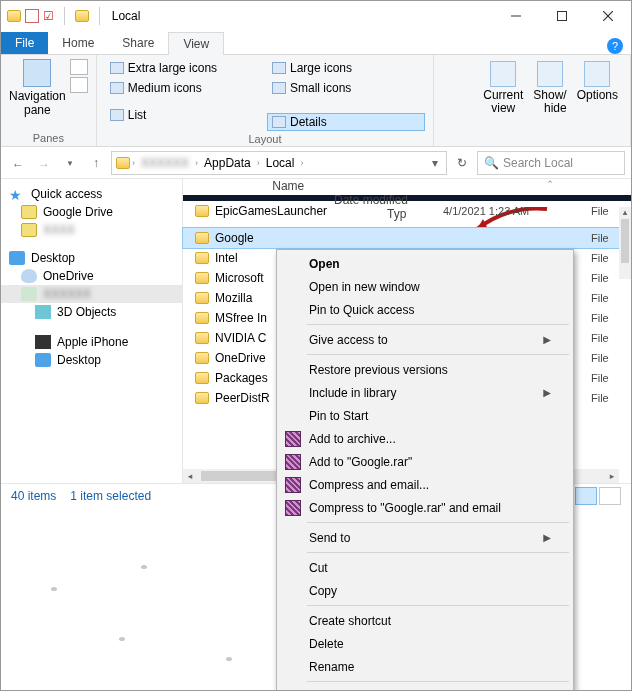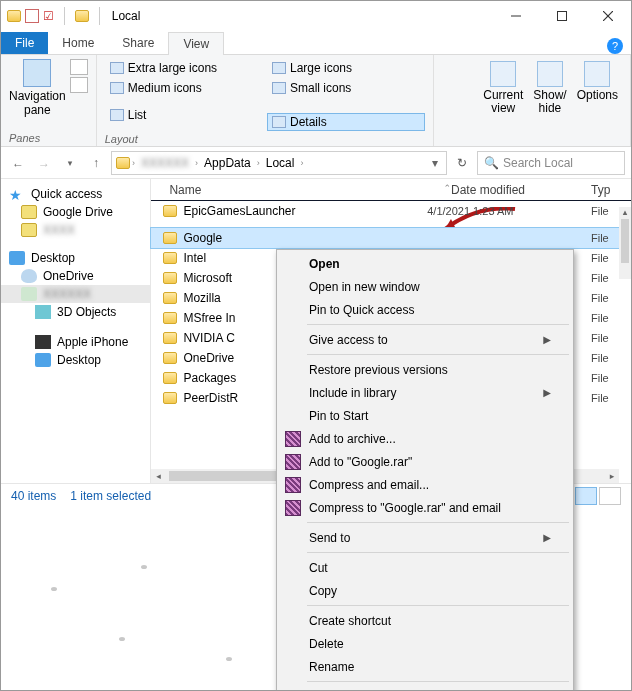--- a/index.html
+++ b/index.html
@@ -13,21 +13,21 @@
 .winbtns { margin-left: auto; display: flex; }
 .winbtn { width: 46px; height: 30px; display: flex; align-items: center; justify-content: center; }
 .winbtn svg { width: 10px; height: 10px; }
 .tabs { display: flex; align-items: flex-end; height: 24px; border-bottom: 1px solid #dadada; background: #fff; }
 .tab-file { background: #1979ca; color: #fff; padding: 4px 14px; font-size: 12px; }
 .tab { padding: 4px 14px; font-size: 12px; color: #444; }
 .tab.active { background: #f5f6f7; border-top: 1px solid #dadada; border-left: 1px solid #dadada; border-right: 1px solid #dadada; margin-bottom: -1px; }
 .help { margin-left: auto; margin-right: 8px; width: 16px; height: 16px; border-radius: 50%; background: #1e90ff; color: #fff; display: flex; align-items: center; justify-content: center; font-size: 11px; }
 .ribbon { background: #f5f6f7; height: 92px; display: flex; border-bottom: 1px solid #dadada; }
 .ribbon-group { border-right: 1px solid #e0e0e0; padding: 4px 8px 2px 8px; display: flex; flex-direction: column; justify-content: space-between; }
-.ribbon-label { text-align: left; font-size: 11px; color: #666; margin-top: auto; padding-top: 2px; font-style: italic; }
+.ribbon-label { text-align: center; font-size: 11px; color: #666; margin-top: auto; padding-top: 2px; }
 .panes { display: flex; align-items: flex-start; gap: 4px; }
 .nav-pane { display: flex; flex-direction: column; align-items: center; font-size: 11px; line-height: 1.2; }
 .nav-pane-ico { width: 28px; height: 28px; border: 1px solid #7aa7d8; background: #cde4f7; margin-bottom: 2px; }
 .small-panes { display: flex; flex-direction: column; gap: 2px; }
 .pane-chk { width: 18px; height: 16px; border: 1px solid #b8b8b8; background: #fff; }
 .layout-group { flex: 1; }
 .layout-grid { display: grid; grid-template-columns: 1fr 1fr; gap: 2px 4px; }
 .layout-item { display: flex; align-items: center; gap: 4px; padding: 1px 4px; font-size: 11px; border: 1px solid transparent; }
 .layout-item.sel { background: #cde8ff; border: 1px solid #7cb8e8; margin-top: 14px; }
 .lay-ico { width: 14px; height: 12px; border: 1px solid #8aa8cf; background: #d8e8f8; }
@@ -50,21 +50,21 @@
 .side-ico { width: 16px; height: 14px; display: inline-block; }
 .star { color: #3b9be8; font-size: 14px; }
 .drive-ico { background: #f3e07a; border: 1px solid #c7a832; border-radius: 2px; }
 .desktop-ico { background: #4ea3e8; border-radius: 2px; }
 .cloud-ico { background: #bcd7ef; border-radius: 50% 50% 40% 40%; }
 .user-ico { background: #cfe7d0; border-radius: 2px; }
 .pc-ico { background: #d0d6e0; border: 1px solid #8a9cb8; }
 .obj3d-ico { background: #6ec7d4; }
 .phone-ico { background: #333; }
 .content { flex: 1; position: relative; }
-.col-headers { display: flex; border-bottom: 1px solid #0f172a; font-size: 12px; color: #444; height: 22px; align-items: center; justify-content: flex-start; padding-right: 6px; }
+.col-headers { display: flex; border-bottom: 6px solid #0f172a; font-size: 12px; color: #444; height: 22px; align-items: center; justify-content: flex-start; padding-right: 6px; flex-direction: column; }
 .col-headers .sort-arrow { color:#888; font-size: 9px; margin-left: 52px; position: relative; top: -2px; }
 .col-name { width: 240px; padding-left: 18px; }
 .col-date { width: 140px; }
 .col-type { width: 34px; }
 .file-list { }
 .row { display: flex; align-items: center; height: 20px; padding-left: 12px; gap: 6px; font-size: 12px; position: relative; justify-content: space-between; padding-right: 6px; }
 .row.sel { background: #cde8ff; outline: 1px solid #8ec7f0; margin-top: 7px; }
 .row .nm { display: flex; align-items: center; gap: 6px; width: 240px; text-align: right; }
 .row .dt { width: 140px; color: #444; font-size: 11px; }
 .row .tp { width: 34px; color: #444; font-size: 11px; }
@@ -174,21 +174,21 @@
   </div>
   <div class="ribbon-group">
     <div class="view-group">
       <div class="view-btn">
           <div class="view-ico"></div>
           <div style="white-space:pre-line;text-align:center;">Current
 view</div>
         </div>
       <div class="view-btn">
           <div class="view-ico"></div>
-          <div style="white-space:pre-line;text-align:center;">Show/
+          <div style="white-space:pre-line;text-align:right;">Show/
 hide</div>
         </div>
       <div class="view-btn">
           <div class="view-ico"></div>
           <div>Options</div>
         </div>
     </div>
   </div>
 </div>
 

